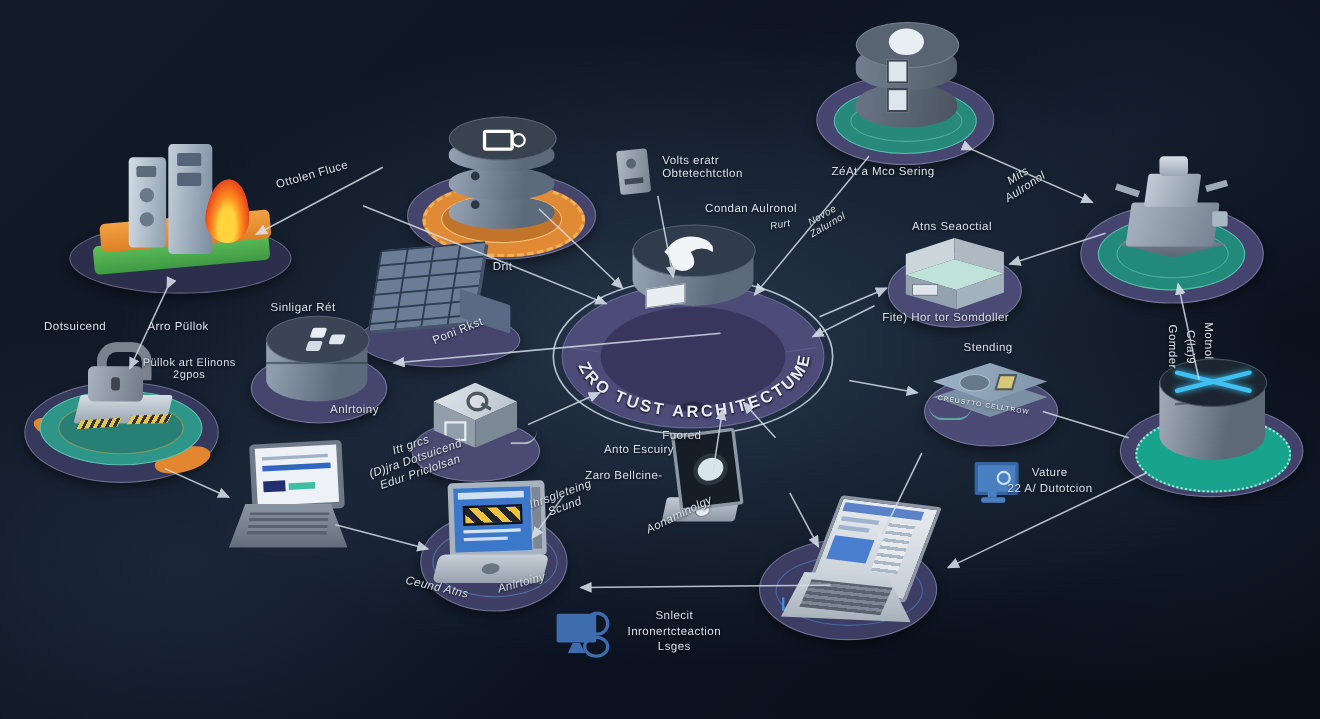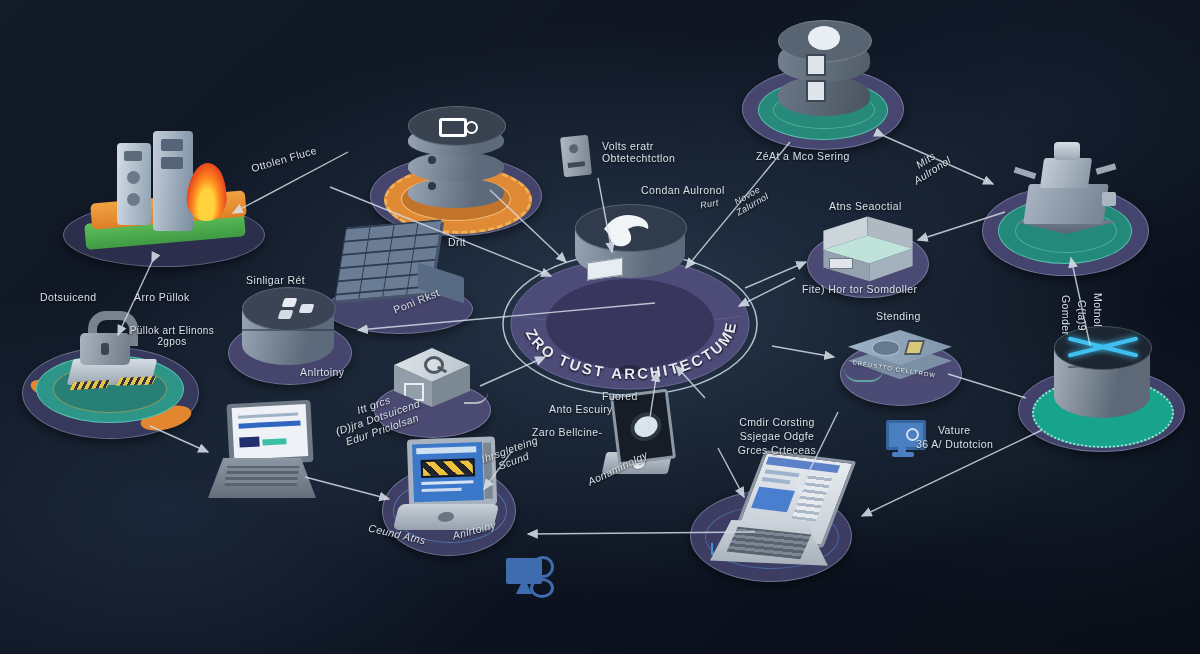--- a/index.html
+++ b/index.html
@@ -348,36 +348,36 @@
       <div>Aulronol</div>
     </div>
     <div class="lbl" style="left:829px;top:200px">Atns Seaoctial</div>
     <div class="lbl" style="left:802px;top:283px">Fite) Hor tor Somdoller</div>
     <div class="lbl" style="left:876px;top:310px">Stending</div>
     <div class="lbl" style="left:852px;top:366px;transform:rotate(9deg);font-size:6px;color:#f0f3f7;letter-spacing:1px">CREUSTTO CELLTROW</div>
     <div class="lbl" style="left:1072px;top:295px;transform:rotate(90deg);transform-origin:left top">Gomder</div>
     <div class="lbl" style="left:1088px;top:300px;transform:rotate(90deg);transform-origin:left top">C(la)9</div>
     <div class="lbl" style="left:1104px;top:293px;transform:rotate(90deg);transform-origin:left top">Motnol</div>
     <div class="lbl" style="left:938px;top:424px">Vature</div>
-    <div class="lbl" style="left:916px;top:438px">36 A/ Dutotcion</div>
-    <div class="lbl ctr" style="left:712px;top:415px;width:130px;line-height:14px">
-      <div>Cmdir Corsting</div>
-      <div>Ssjegae Odgfe</div>
-      <div>Grces Crteceas</div>
-    </div>
+    <div class="lbl" style="left:916px;top:438px">22 A/ Dutotcion</div>
     <div class="lbl" style="left:549px;top:403px">Anto Escuiry</div>
     <div class="lbl" style="left:532px;top:426px">Zaro Bellcine-</div>
     <div class="lbl ctr" style="left:482px;top:443px;transform:rotate(-20deg);font-style:italic">
       <div>Ihrsgleteing</div>
       <div>Scund</div>
     </div>
     <div class="lbl" style="left:602px;top:390px">Fuored</div>
     <div class="lbl" style="left:585px;top:462px;transform:rotate(-26deg);font-style:italic">Aonaminolgy</div>
     <div class="lbl ctr" style="left:288px;top:398px;width:180px;transform:rotate(-19deg);font-style:italic;line-height:13px">
       <div>Itt grcs</div>
       <div>(D)jra Dotsuicend</div>
       <div>Edur Priclolsan</div>
     </div>
     <div class="lbl" style="left:368px;top:528px;transform:rotate(13deg);font-style:italic">Ceund Atns</div>
     <div class="lbl" style="left:452px;top:524px;transform:rotate(-15deg);font-style:italic">Anlrtoiny</div>
+    <div class="lbl ctr" style="left:528px;top:553px;width:170px;line-height:14px">
+      <div>Snlecit</div>
+      <div>Inronertcteaction</div>
+      <div>Lsges</div>
+    </div>
   </div>
 
 </div>
 
 </body></html>

